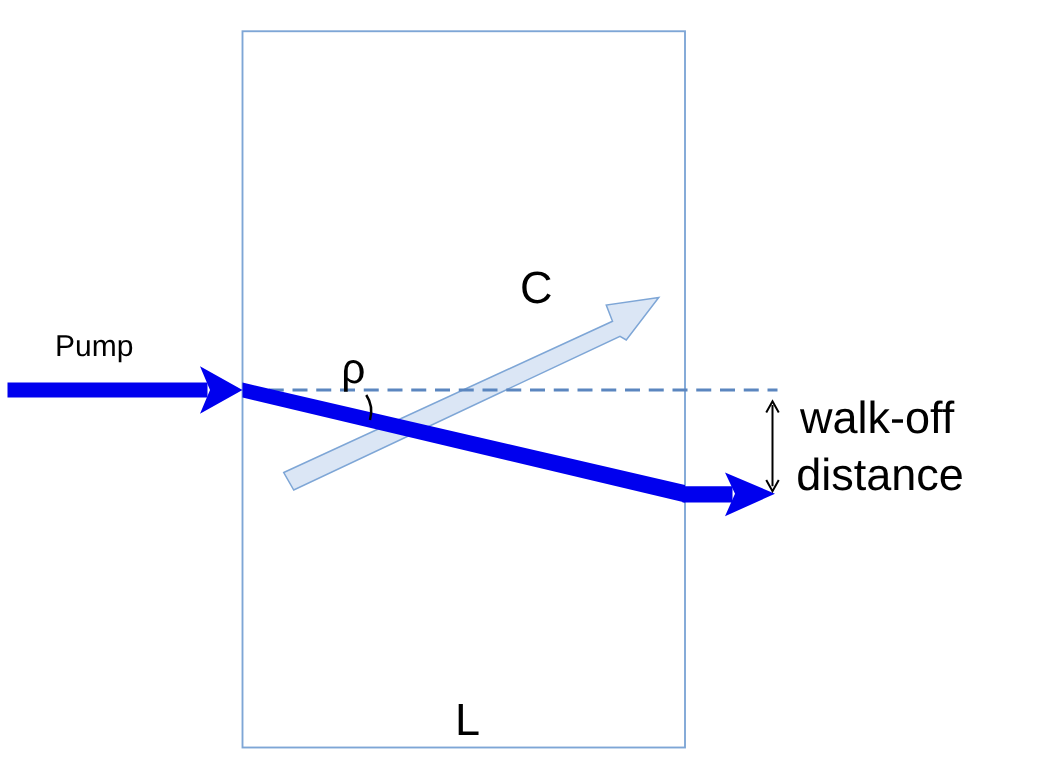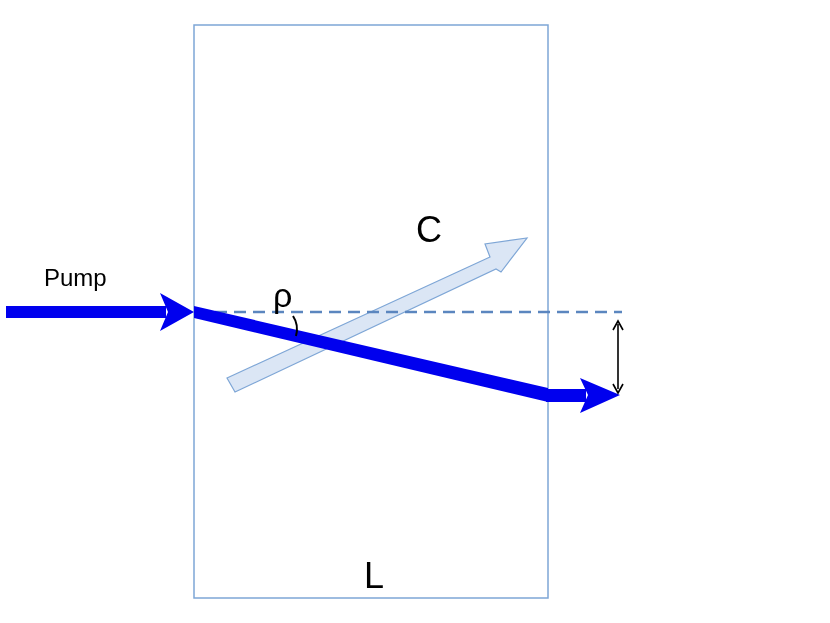--- a/index.html
+++ b/index.html
@@ -44,13 +44,15 @@
       <line x1="618" y1="324" x2="618" y2="389" stroke="#000" stroke-width="1.6"></line>
       <polyline points="613,330 618,321 623,330" fill="none" stroke="#000" stroke-width="1.6"></polyline>
       <polyline points="613,384 618,393 623,384" fill="none" stroke="#000" stroke-width="1.6"></polyline>
     </g>
   </svg>
 
   <div class="lbl lbl-pump">Pump</div>
   <div class="lbl lbl-rho">ρ</div>
   <div class="lbl lbl-c">C</div>
   <div class="lbl lbl-l">L</div>
+  <div class="lbl lbl-walk1">walk-off</div>
+  <div class="lbl lbl-walk2">distance</div>
 </div>
 
 </body></html>

